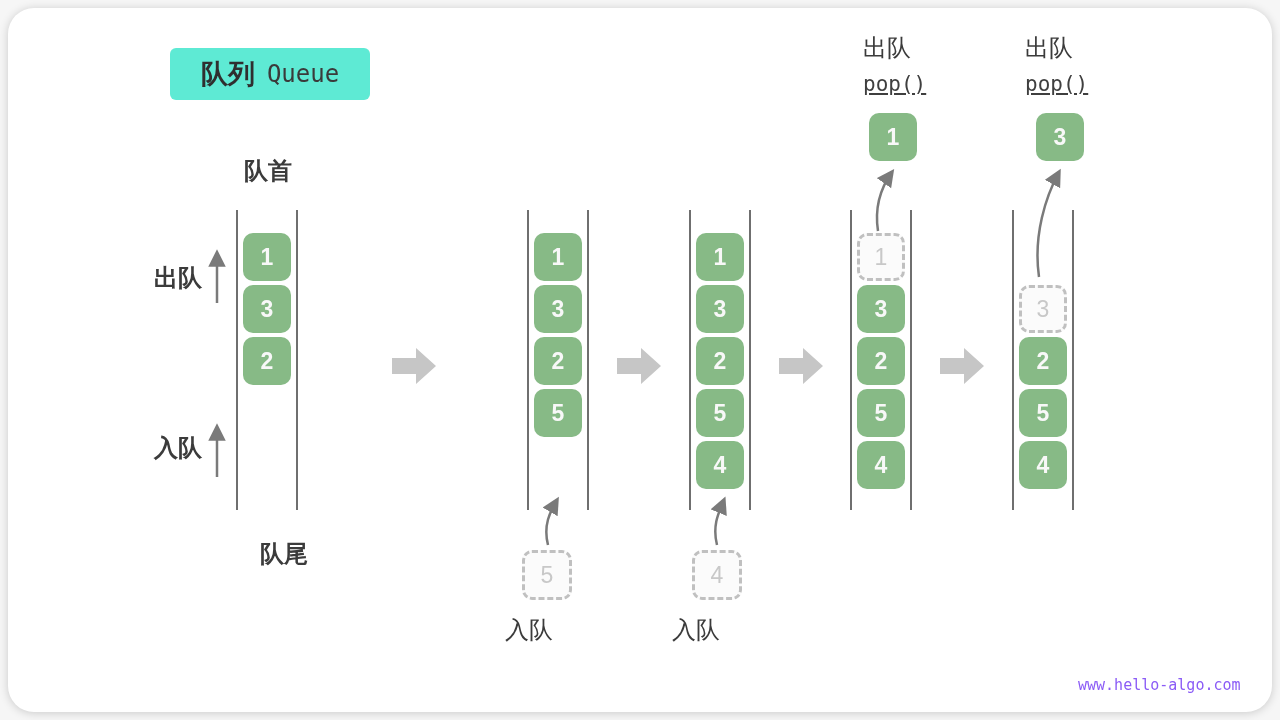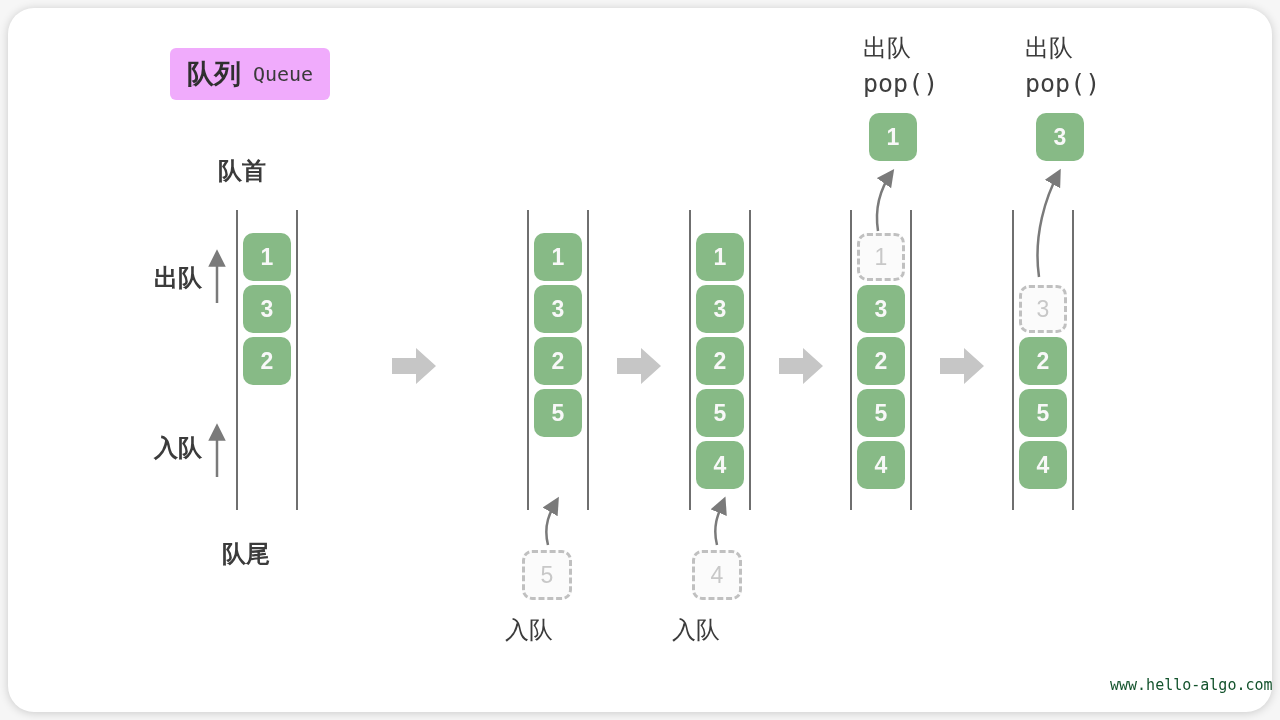--- a/index.html
+++ b/index.html
@@ -10,29 +10,29 @@
     color:#3b3b3b;
   }
   .card{
     position:absolute;left:8px;top:8px;width:1264px;height:704px;
     background:#ffffff;border-radius:26px;
     box-shadow:0 1px 10px rgba(0,0,0,0.18);
   }
   .abs{position:absolute;}
   
   .title-box{
-    left:170px;top:48px;width:160px;height:52px;
-    background:#f0abfc;border-radius:6px;
+    left:170px;top:48px;width:200px;height:52px;
+    background:#5eead4;border-radius:6px;
     display:flex;align-items:center;justify-content:center;gap:12px;
   }
   .title-zh{font-size:27px;font-weight:700;color:#2f2f2f;}
-  .title-en{font-family:"DejaVu Sans Mono", monospace;font-size:20px;color:#3a3a3a;}
+  .title-en{font-family:"DejaVu Sans Mono", monospace;font-size:24px;color:#3a3a3a;}
   
   .cjk-label{font-size:24px;font-weight:700;color:#3b3b3b;white-space:nowrap;}
-  .center100{width:100px;}
+  .center100{width:100px;text-align:center;}
   
   .queue{
     top:210px;width:62px;height:300px;box-sizing:border-box;
     border-left:2px solid #6f6f6f;border-right:2px solid #6f6f6f;
   }
   .block{
     position:absolute;left:50%;transform:translateX(-50%);
     width:48px;height:48px;border-radius:10px;
     background:#87ba86;color:#f8f8f8;
     display:flex;align-items:center;justify-content:center;
@@ -46,27 +46,26 @@
     width:50px;height:50px;border-radius:10px;box-sizing:border-box;
     background:#fbfbfb;border:3px dashed #c0c0c0;color:#c8c8c8;
     display:flex;align-items:center;justify-content:center;
     font-size:23px;
   }
   .slot0{top:23px;} .slot1{top:75px;} .slot2{top:127px;} .slot3{top:179px;} .slot4{top:231px;}
   
   .op{line-height:36px;white-space:nowrap;}
   .op .zh{font-size:24px;color:#3b3b3b;font-weight:400;display:block;}
   .op .code{
-    font-family:"DejaVu Sans Mono", monospace;font-size:25px;color:#3f3f3f;display:block;
+    font-family:"DejaVu Sans Mono", monospace;font-size:21px;color:#3f3f3f;display:block;text-decoration:underline;
   }
   .op .code .green-num{color:#4d9e4d;font-weight:700;}
   .watermark{
-    font-family:"DejaVu Sans Mono", monospace;font-size:15px;color:#14532d;
+    font-family:"DejaVu Sans Mono", monospace;font-size:15px;color:#8b5cf6;
     white-space:nowrap;
-    margin-left:32px;
   }
   svg.overlay{position:absolute;left:0;top:0;pointer-events:none;}
 </style>
 </head>
 <body>
 
 <div class="card"></div>
 
 <svg class="overlay" width="1280" height="720" viewBox="0 0 1280 720">
   <defs>
@@ -89,21 +88,21 @@
   <path d="M 878 231 C 874 205 882 186 892 172" fill="none" stroke="#7a7a7a" stroke-width="2.5" marker-end="url(#ah)"></path>
   <path d="M 1039 277 C 1033 235 1046 196 1059 172" fill="none" stroke="#7a7a7a" stroke-width="2.5" marker-end="url(#ah)"></path>
 </svg>
 
 <div class="abs title-box">
   <span class="title-zh">队列</span>
   <span class="title-en">Queue</span>
 </div>
 
 <div class="abs cjk-label center100" style="left:218px;top:155px;">队首</div>
-<div class="abs cjk-label center100" style="left:222px;top:538px;">队尾</div>
+<div class="abs cjk-label center100" style="left:234px;top:538px;">队尾</div>
 
 <div class="abs cjk-label" style="left:132px;top:262px;width:70px;text-align:right;">出队</div>
 <div class="abs cjk-label" style="left:132px;top:432px;width:70px;text-align:right;">入队</div>
 
 <div class="abs queue" style="left:236px;">
   <div class="block slot0">1</div>
   <div class="block slot1">3</div>
   <div class="block slot2">2</div>
 </div>
 

